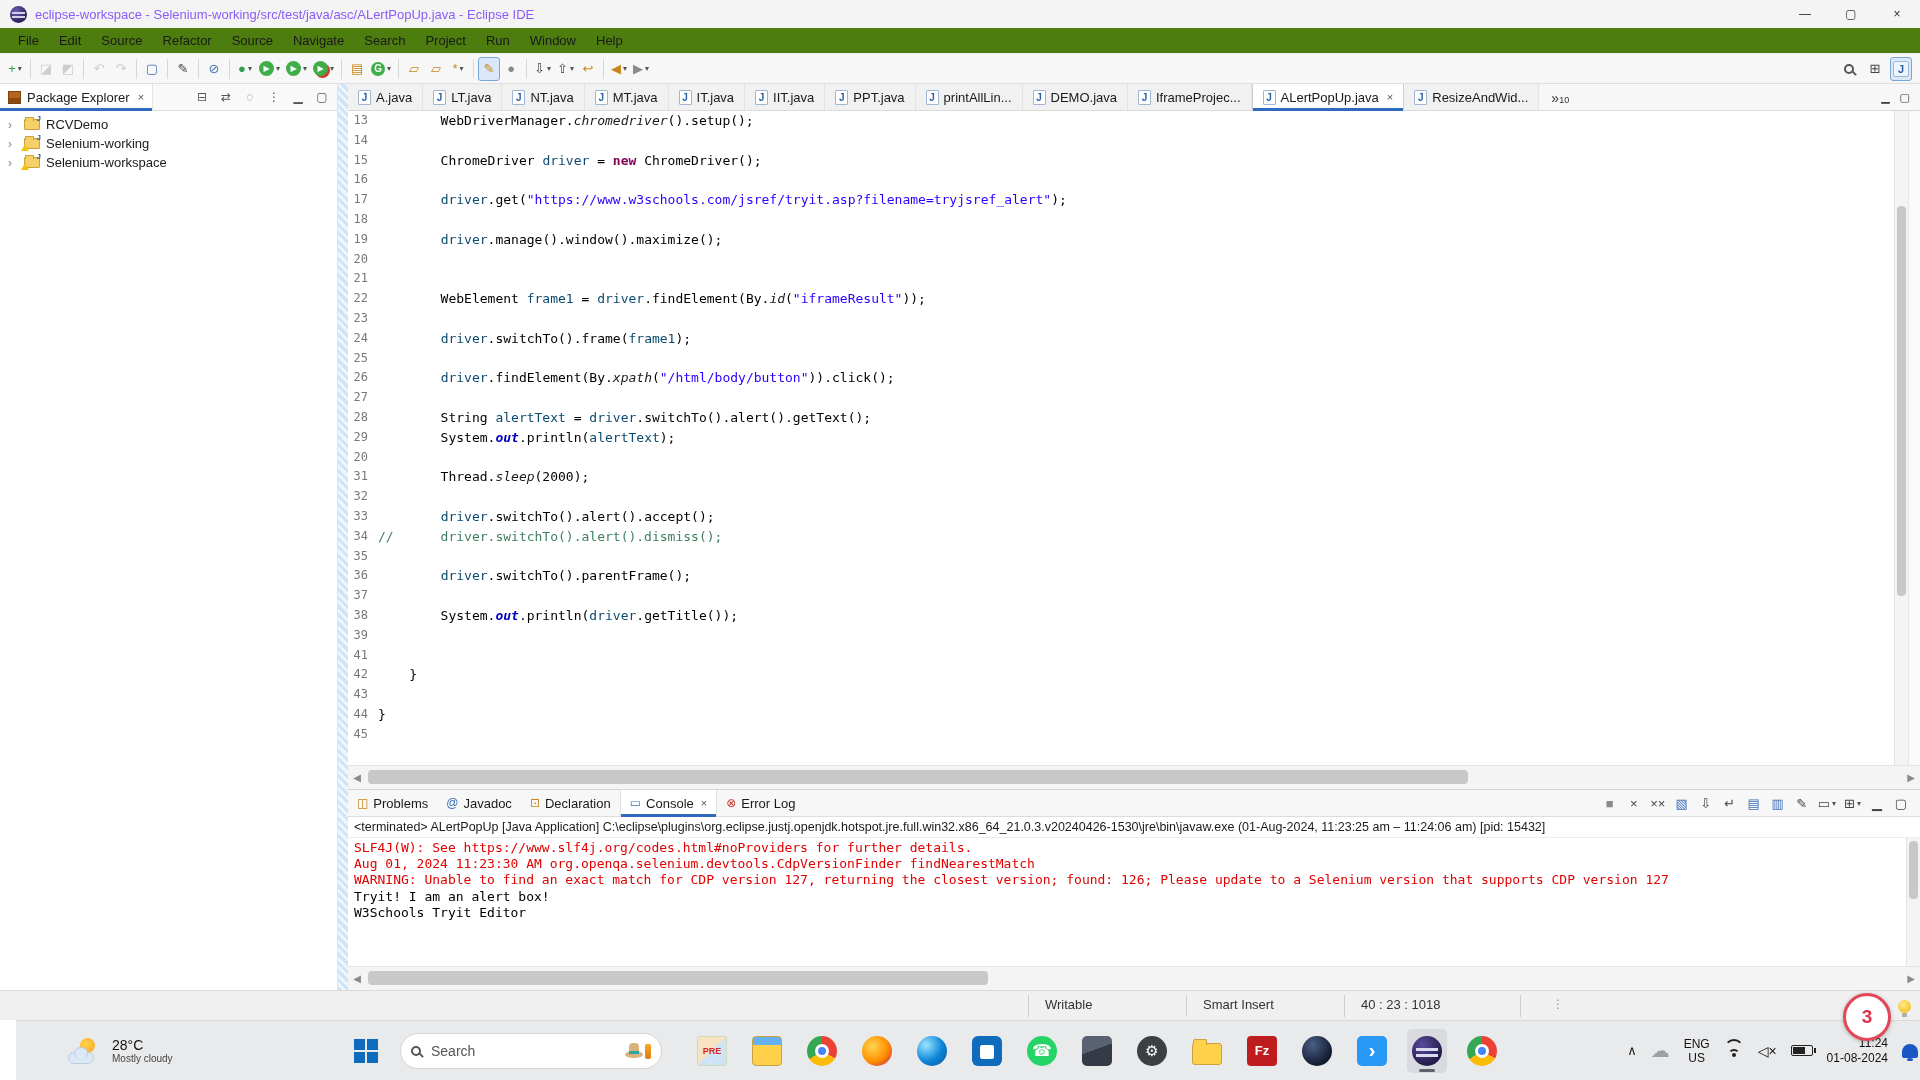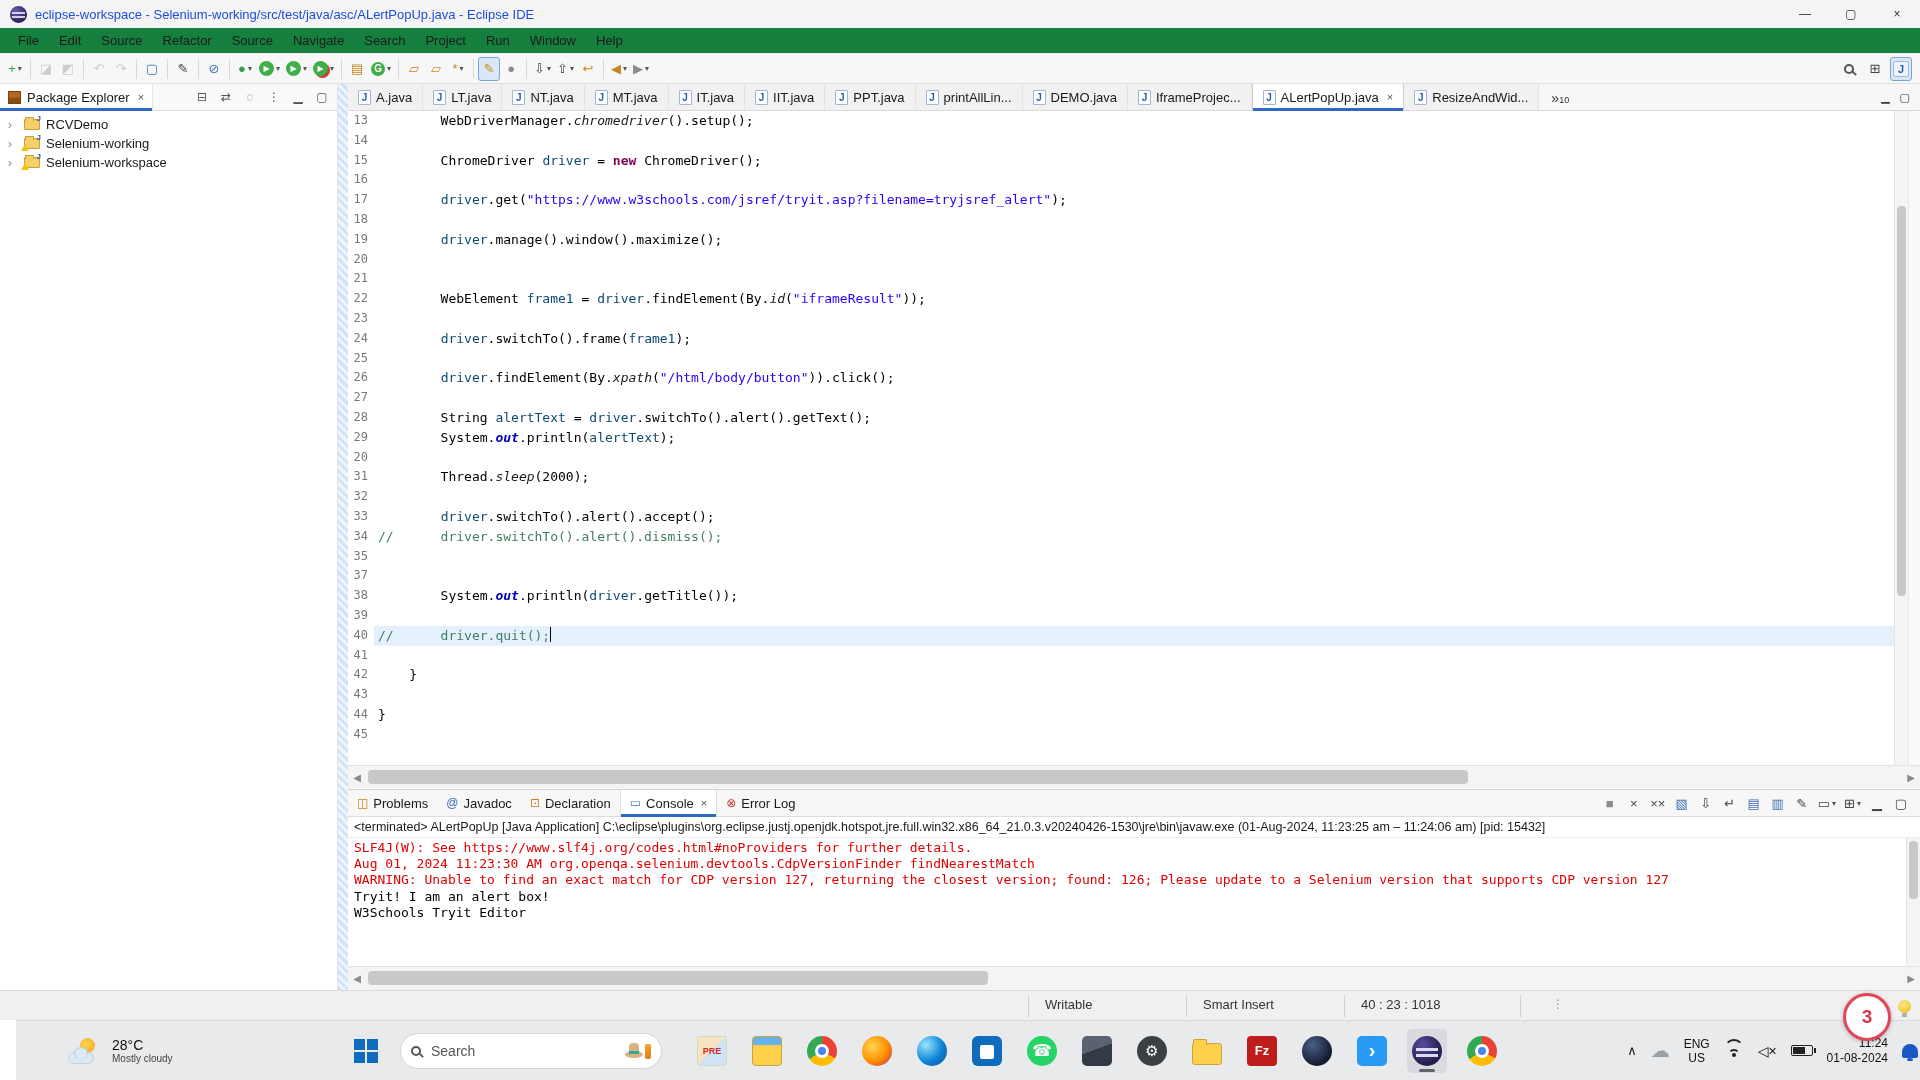--- a/index.html
+++ b/index.html
@@ -4,26 +4,26 @@
 <style>
   *{margin:0;padding:0;box-sizing:border-box;}
   html,body{width:1920px;height:1080px;overflow:hidden;}
   .screen{position:relative;width:1920px;height:1080px;font-family:"Liberation Sans","DejaVu Sans",sans-serif;background:#fff;color:#1a1a1a;}
 
   
   .titlebar{height:28px;background:#f4f4f5;display:flex;align-items:center;}
   .ecl-logo{width:17px;height:17px;border-radius:50%;margin:0 8px 0 10px;
     background:radial-gradient(circle at 35% 30%,#6a5bb8,#2c2255 70%);position:relative;overflow:hidden;}
   .ecl-logo::after{content:"";position:absolute;left:2px;right:2px;top:6px;height:2px;background:#cfd3ea;box-shadow:0 4px 0 #cfd3ea;}
-  .title-text{font-size:13px;color:#1d4ed8;}
+  .title-text{font-size:13px;color:#8b5cf6;}
   .win-controls{margin-left:auto;display:flex;height:28px;}
   .win-btn{width:46px;height:28px;display:flex;align-items:center;justify-content:center;font-size:12px;color:#333;}
 
   
-  .menubar{height:26px;background:#15803d;display:flex;align-items:center;padding-left:8px;border-bottom:1px solid #ececec;}
+  .menubar{height:26px;background:#4d7c0f;display:flex;align-items:center;padding-left:8px;border-bottom:1px solid #ececec;}
   .menu-item{padding:0 10px;font-size:13px;height:26px;line-height:26px;}
 
   
   .toolbar{height:30px;background:#f7f7f8;display:flex;align-items:center;padding-left:4px;border-bottom:1px solid #e0e0e0;}
   .tb-sep{width:1px;height:20px;background:#d7d7d7;margin:0 4px;}
   .tb-btn{height:24px;min-width:22px;display:flex;align-items:center;justify-content:center;padding:0 2px;border:1px solid transparent;border-radius:3px;}
   .tb-btn.sel{background:#d9e7f8;border-color:#7aa7d9;}
   .tb-btn.dim{opacity:.38;}
   .tb-g{font-size:13px;line-height:1;}
   .dd{font-size:8px;color:#555;margin-left:2px;}
@@ -436,24 +436,24 @@
             <div class="cl"><span class="gut">26</span><span class="ct"><span class="tk-p">        </span><span class="tk-v">driver</span><span class="tk-p">.findElement(By.</span><span class="tk-m">xpath</span><span class="tk-p">(</span><span class="tk-s">"/html/body/button"</span><span class="tk-p">)).click();</span></span></div>
             <div class="cl"><span class="gut">27</span><span class="ct"></span></div>
             <div class="cl"><span class="gut">28</span><span class="ct"><span class="tk-p">        String </span><span class="tk-v">alertText</span><span class="tk-p"> = </span><span class="tk-v">driver</span><span class="tk-p">.switchTo().alert().getText();</span></span></div>
             <div class="cl"><span class="gut">29</span><span class="ct"><span class="tk-p">        System.</span><span class="tk-f">out</span><span class="tk-p">.println(</span><span class="tk-v">alertText</span><span class="tk-p">);</span></span></div>
             <div class="cl"><span class="gut">20</span><span class="ct"></span></div>
             <div class="cl"><span class="gut">31</span><span class="ct"><span class="tk-p">        Thread.</span><span class="tk-m">sleep</span><span class="tk-p">(2000);</span></span></div>
             <div class="cl"><span class="gut">32</span><span class="ct"></span></div>
             <div class="cl"><span class="gut">33</span><span class="ct"><span class="tk-p">        </span><span class="tk-v">driver</span><span class="tk-p">.switchTo().alert().accept();</span></span></div>
             <div class="cl"><span class="gut">34</span><span class="ct"><span class="tk-c">//      driver.switchTo().alert().dismiss();</span></span></div>
             <div class="cl"><span class="gut">35</span><span class="ct"></span></div>
+            <div class="cl"><span class="gut">36</span><span class="ct"><span class="tk-p">        </span><span class="tk-v">driver</span><span class="tk-p">.switchTo().parentFrame();</span></span></div>
             <div class="cl"><span class="gut">37</span><span class="ct"></span></div>
             <div class="cl"><span class="gut">38</span><span class="ct"><span class="tk-p">        System.</span><span class="tk-f">out</span><span class="tk-p">.println(</span><span class="tk-v">driver</span><span class="tk-p">.getTitle());</span></span></div>
             <div class="cl"><span class="gut">39</span><span class="ct"></span></div>
-            <div class="cl cur"><span class="gut">40</span><span class="ct"><span class="tk-c">//      driver.quit();</span><span class="caret"></span></span></div>
             <div class="cl"><span class="gut">41</span><span class="ct"></span></div>
             <div class="cl"><span class="gut">42</span><span class="ct"><span class="tk-p">    }</span></span></div>
             <div class="cl"><span class="gut">43</span><span class="ct"></span></div>
             <div class="cl"><span class="gut">44</span><span class="ct"><span class="tk-p">}</span></span></div>
             <div class="cl"><span class="gut">45</span><span class="ct"></span></div>
           </div>
         <div class="vscroll">
           <div class="vthumb" style="top:95px;height:390px;"></div>
         </div>
         <div class="oruler"></div>

